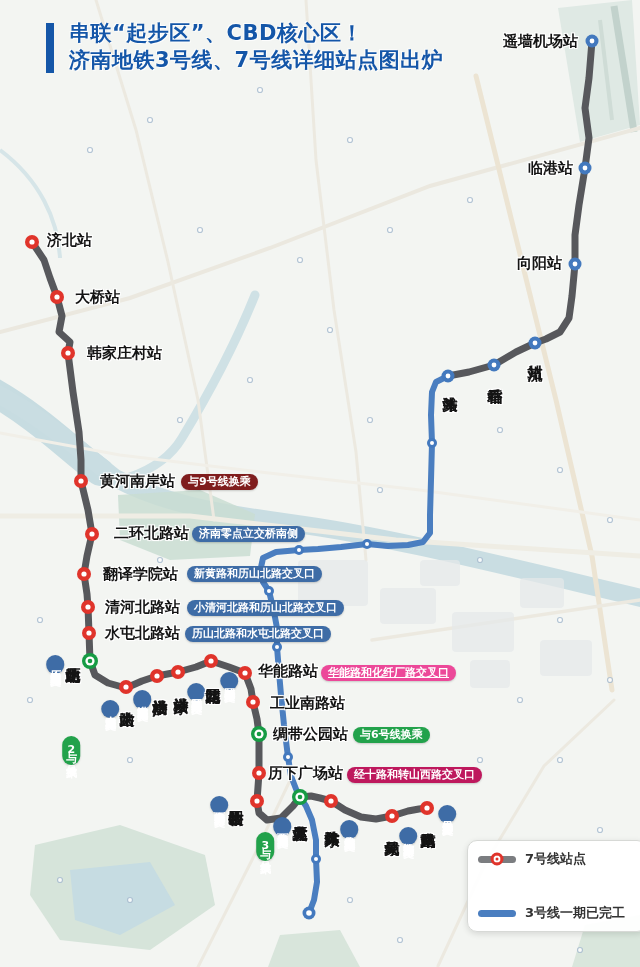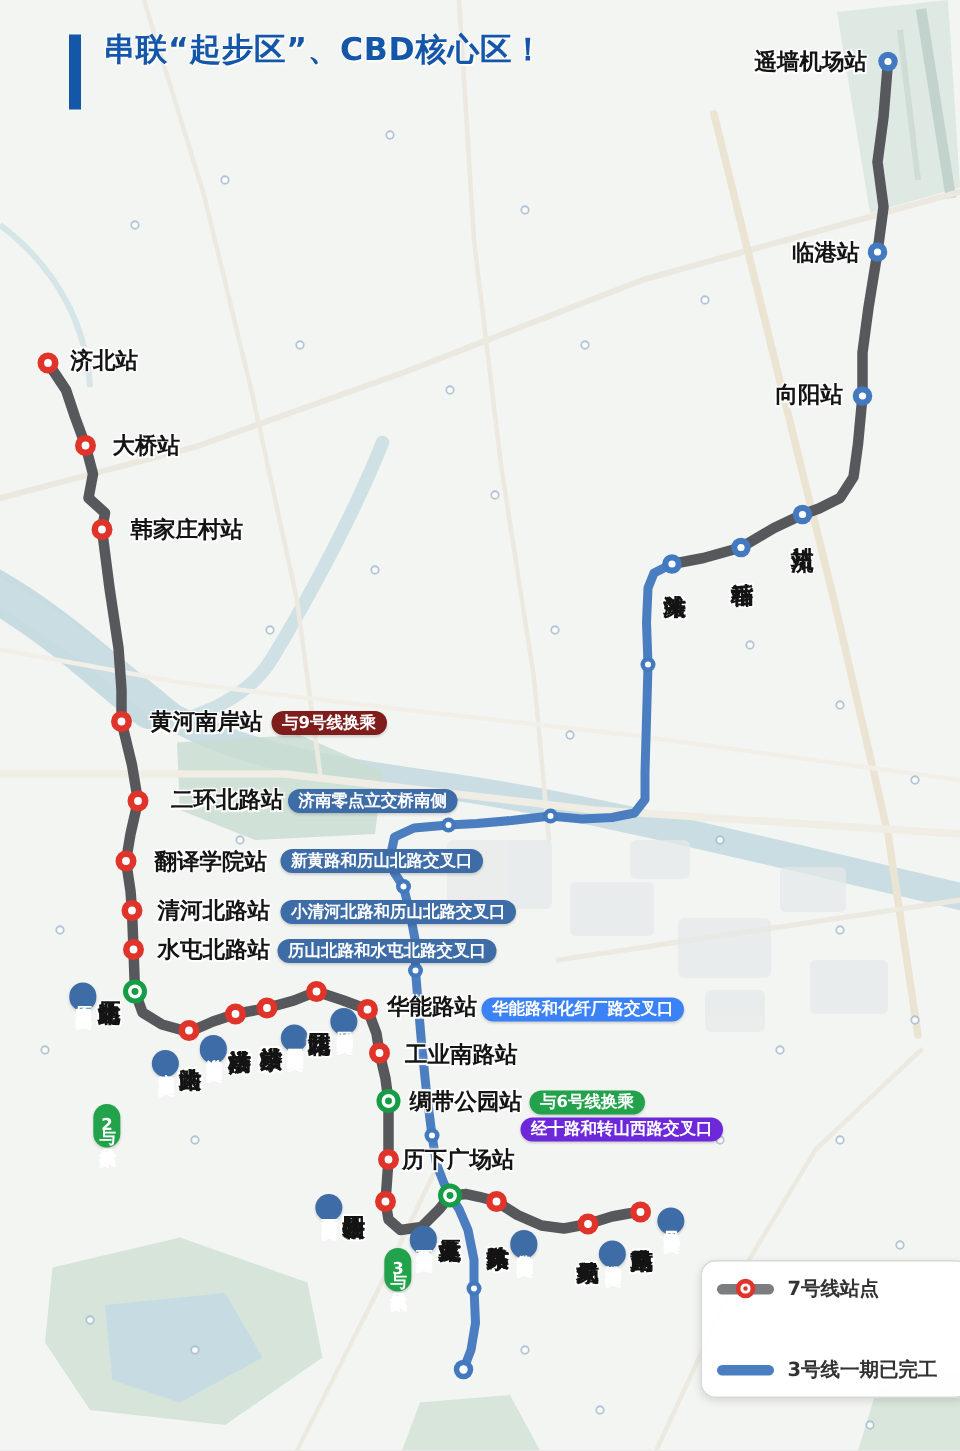--- a/index.html
+++ b/index.html
@@ -302,26 +302,26 @@
       <div class="lab gh" style="left: 181px; top: 474px; background: #7f1d1d;">与9号线换乘</div>
       <div class="lab sh" style="left: 114px; top: 526px;">二环北路站</div>
       <div class="lab bh" style="left: 192px; top: 526px; background: rgb(62, 108, 166);">济南零点立交桥南侧</div>
       <div class="lab sh" style="left: 103px; top: 567px;">翻译学院站</div>
       <div class="lab bh" style="left: 187px; top: 566px; background: rgb(62, 108, 166);">新黄路和历山北路交叉口</div>
       <div class="lab sh" style="left: 105px; top: 600px;">清河北路站</div>
       <div class="lab bh" style="left: 187px; top: 600px; background: rgb(62, 108, 166);">小清河北路和历山北路交叉口</div>
       <div class="lab sh" style="left: 105px; top: 626px;">水屯北路站</div>
       <div class="lab bh" style="left: 185px; top: 626px; background: rgb(62, 108, 166);">历山北路和水屯北路交叉口</div>
       <div class="lab sh" style="left: 258px; top: 664px;">华能路站</div>
-      <div class="lab bh" style="left: 321px; top: 665px; background: #3b82f6;">华能路和化纤厂路交叉口</div>
+      <div class="lab bh" style="left: 321px; top: 665px; background: #ec4899; text-decoration: underline;">华能路和化纤厂路交叉口</div>
       <div class="lab sh" style="left: 270px; top: 696px;">工业南路站</div>
       <div class="lab sh" style="left: 273px; top: 727px;">绸带公园站</div>
       <div class="lab gh" style="left: 353px; top: 727px; background: rgb(34, 162, 75);">与6号线换乘</div>
       <div class="lab sh" style="left: 268px; top: 766px;">历下广场站</div>
-      <div class="lab bh" style="left: 347px; top: 745px; background: #6d28d9;">经十路和转山西路交叉口</div>
+      <div class="lab bh" style="left: 347px; top: 767px; background: #be185d;">经十路和转山西路交叉口</div>
       <div class="lab sh" style="left: 503px; top: 34px;">遥墙机场站</div>
       <div class="lab sh" style="left: 528px; top: 161px;">临港站</div>
       <div class="lab sh" style="left: 517px; top: 256px;">向阳站</div>
       <div class="lab sv" style="left: 534px; top: 353px;">川流站</div>
       <div class="lab sv" style="left: 494px; top: 377px;">稻香站</div>
       <div class="lab sv" style="left: 449px; top: 385px;">滩头站</div>
       <div class="lab bv" style="left: 55px; top: 655px; background: rgb(62, 108, 166);">历山路和北园高架路交叉口</div>
       <div class="lab sv" style="left: 72px; top: 656px;">历山北路站</div>
       <div class="lab gv" style="left: 71px; top: 736px; background: rgb(34, 162, 75);">与2号线换乘</div>
       <div class="lab bv" style="left: 110px; top: 700px; background: rgb(62, 108, 166);">山大路和花园路交叉口</div>
@@ -342,20 +342,21 @@
       <div class="lab sv" style="left: 391px; top: 829px;">气象局站</div>
       <div class="lab bv" style="left: 408px; top: 827px; background: rgb(62, 108, 166);">旅游路和舜华南路交叉口</div>
       <div class="lab sv" style="left: 427px; top: 821px;">凤凰南路站</div>
       <div class="lab bv" style="left: 447px; top: 805px; background: rgb(62, 108, 166);">凤凰路和旅游路交叉口</div>
     </div>
 
   <header class="title">
     <div class="bar" style="background: rgb(20, 86, 168);"></div>
     <div class="txt">
       <div class="t1" style="color: rgb(20, 86, 168);">串联“起步区”、CBD核心区！</div>
+      <div class="t2" style="color: rgb(20, 86, 168);">济南地铁3号线、7号线详细站点图出炉</div>
     </div>
   </header>
 
   <div class="legend">
     <div class="lrow">
       <span class="sym" id="sym0" style="background: rgb(123, 125, 128);">
           <span class="ldot" id="ldot0" style="border: 3px solid rgb(224, 52, 43); box-shadow: rgb(255, 255, 255) 0px 0px 0px 2px inset, rgb(224, 52, 43) 0px 0px 0px 6px inset;"></span>
         </span>
       <span class="ltext">7号线站点</span>
     </div>

